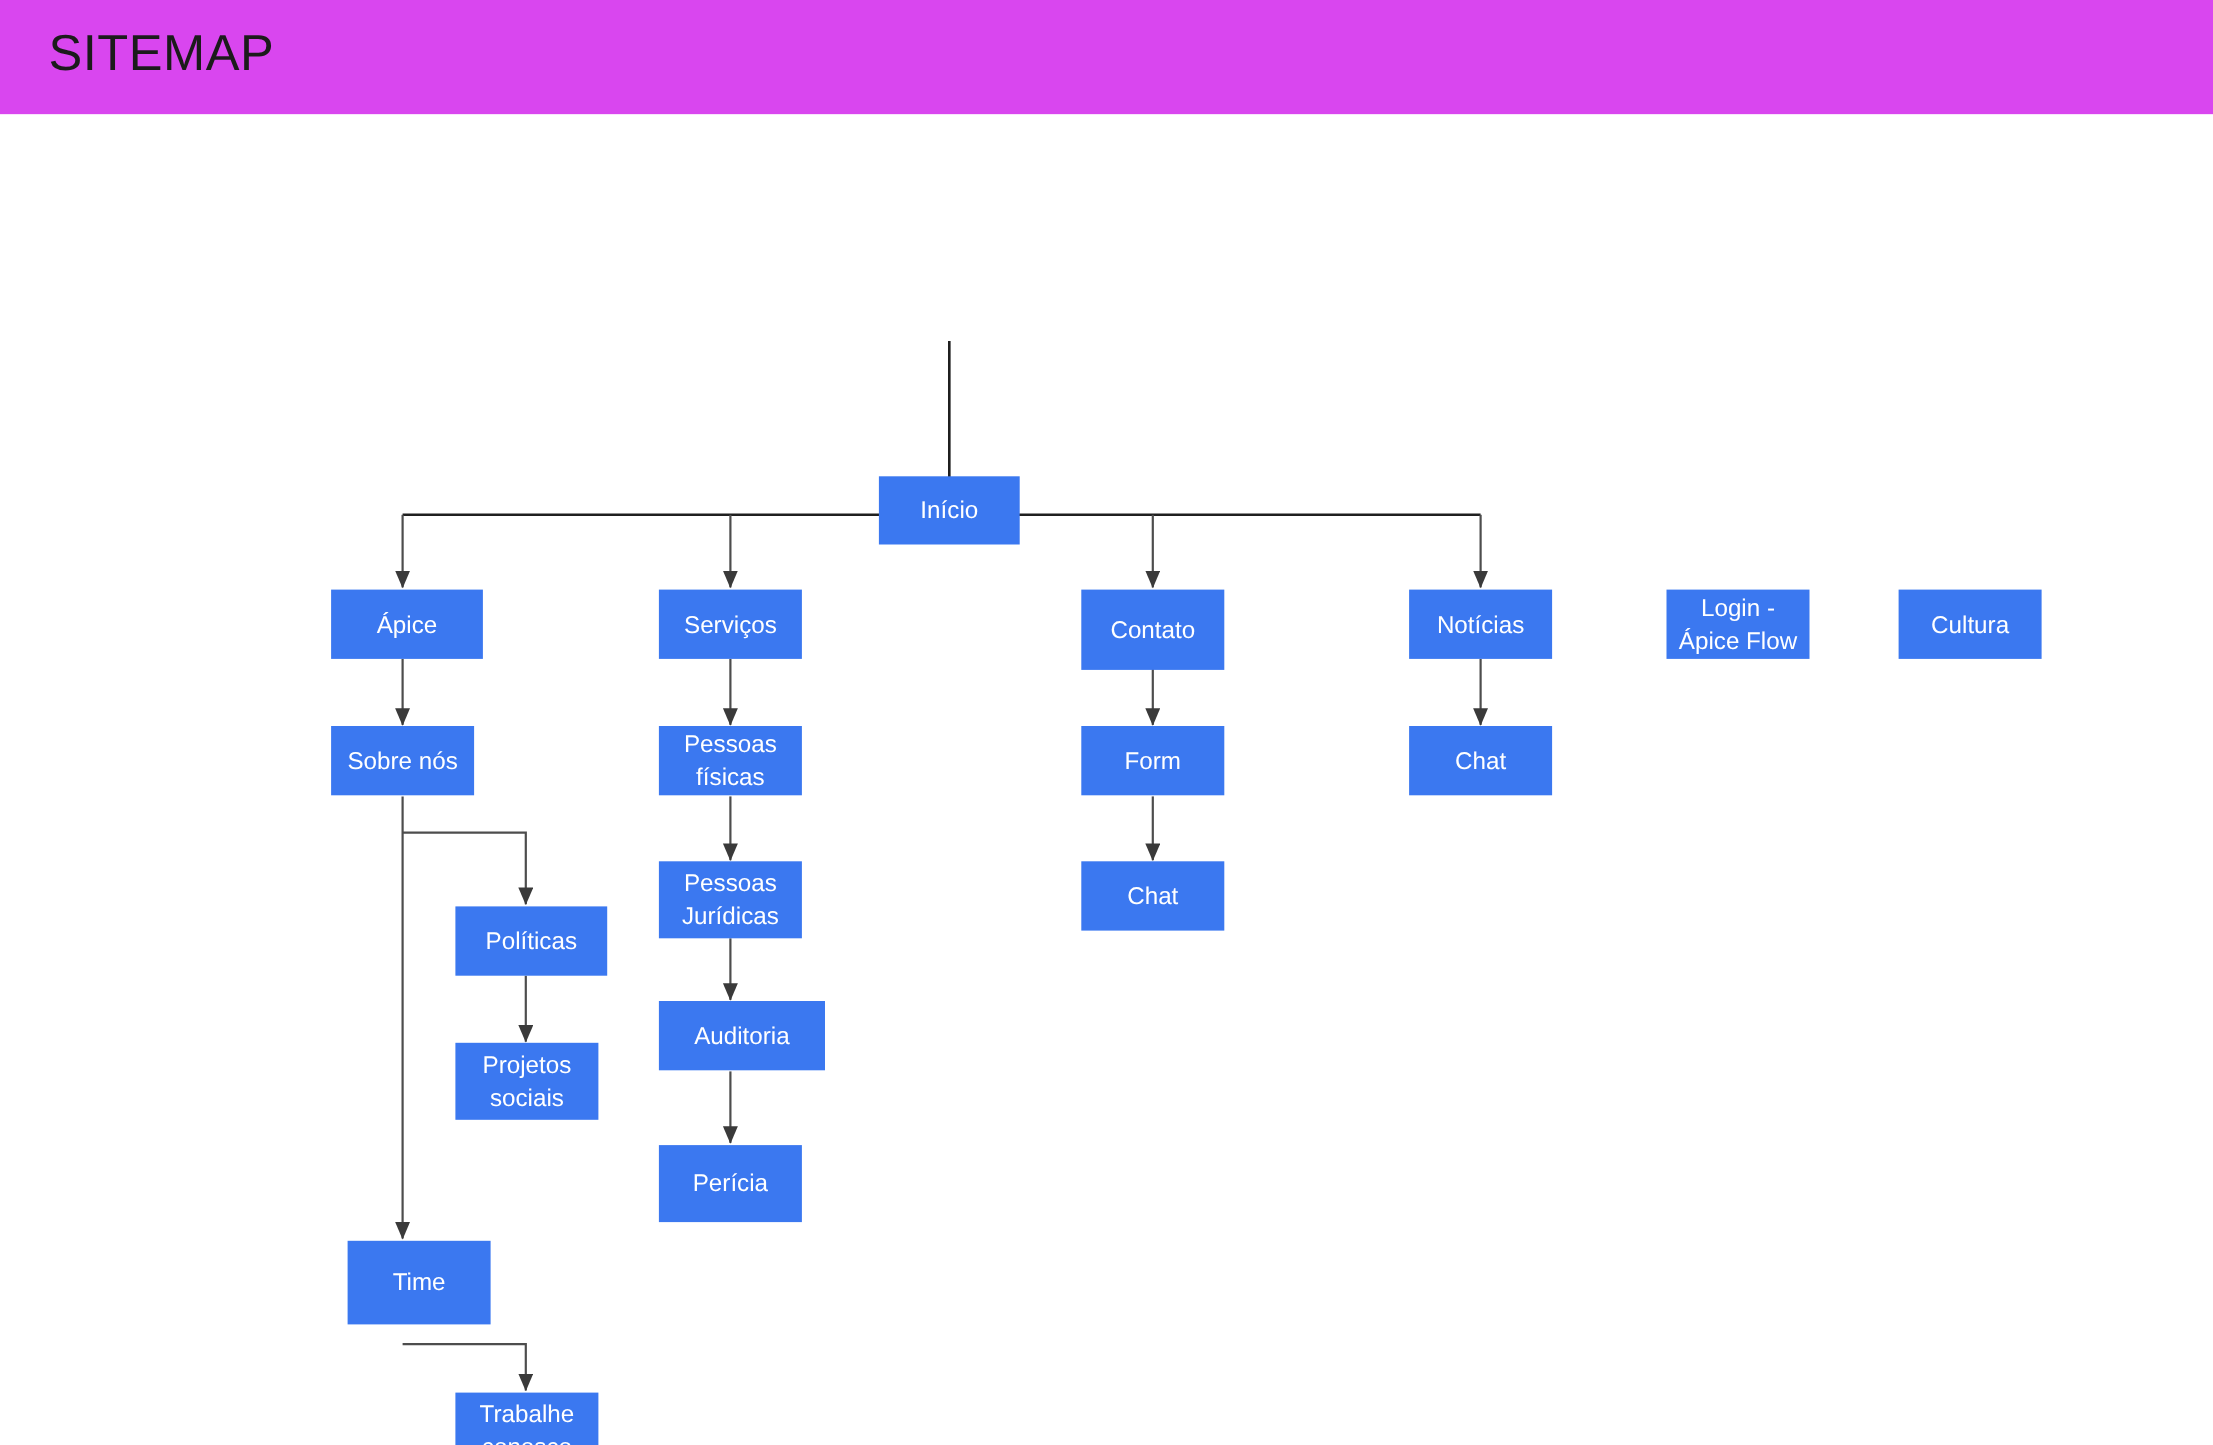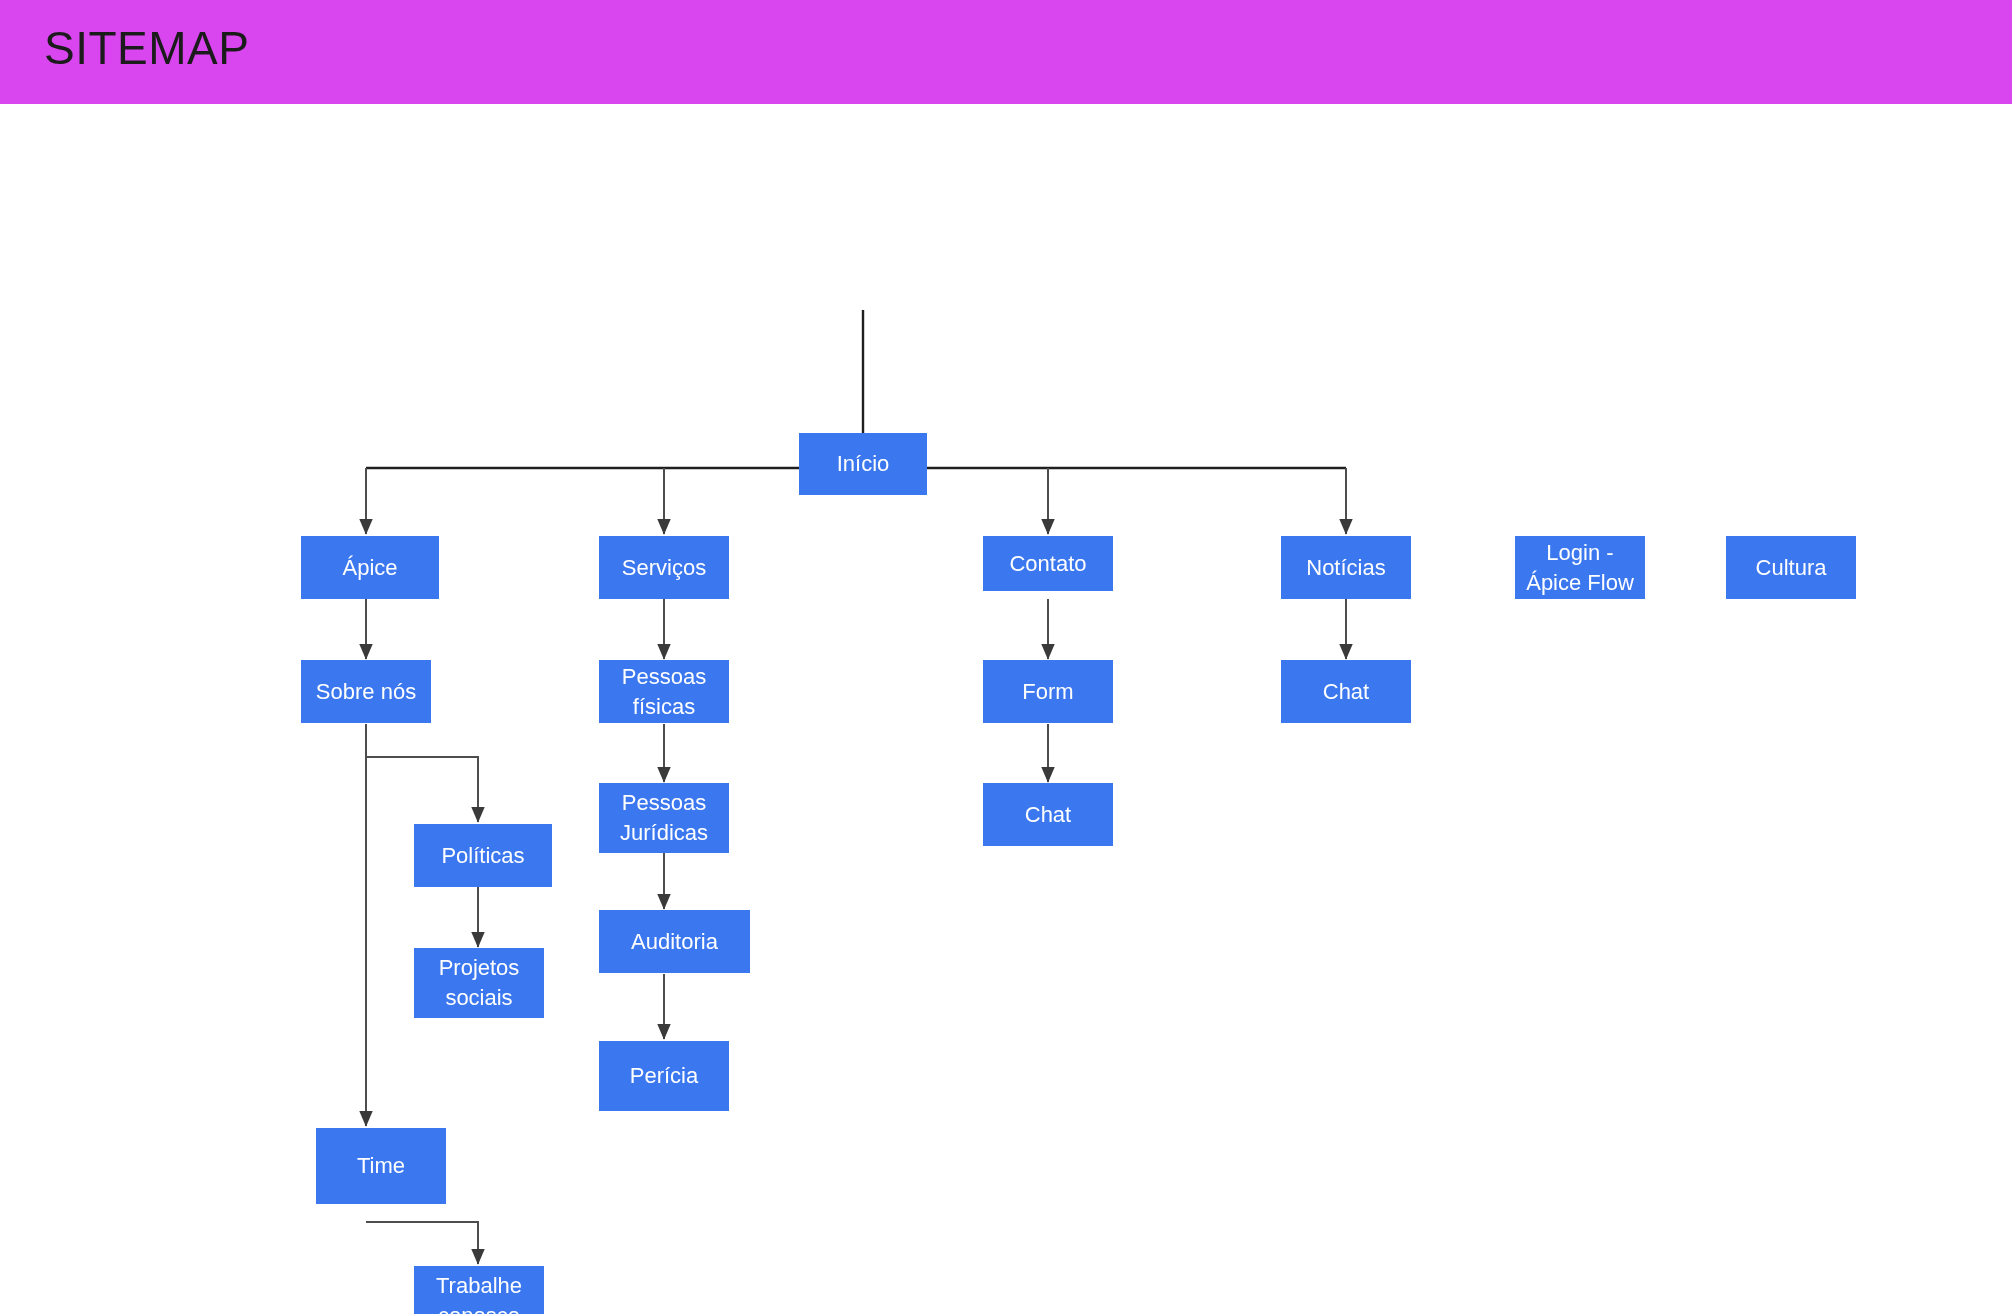--- a/index.html
+++ b/index.html
@@ -117,21 +117,21 @@
       <path d="M1048,620 L1048,678" marker-end="url(#arrow)"></path>
 
       <path d="M1346,495 L1346,555" marker-end="url(#arrow)"></path>
     </g>
   </svg>
 
   <div class="node" style="left:799px; top:329px; width:128px; height:62px;">Início</div>
 
   <div class="node" style="left:301px; top:432px; width:138px; height:63px;">Ápice</div>
   <div class="node" style="left:599px; top:432px; width:130px; height:63px;">Serviços</div>
-  <div class="node" style="left:983px; top:432px; width:130px; height:55px;">Contato</div>
+  <div class="node" style="left:983px; top:432px; width:130px; height:73px;">Contato</div>
   <div class="node" style="left:1281px; top:432px; width:130px; height:63px;">Notícias</div>
 
   <div class="node" style="left:1515px; top:432px; width:130px; height:63px;">Login -
 Ápice Flow</div>
   <div class="node" style="left:1726px; top:432px; width:130px; height:63px;">Cultura</div>
 
   <div class="node" style="left:301px; top:556px; width:130px; height:63px;">Sobre nós</div>
   <div class="node" style="left:599px; top:556px; width:130px; height:63px;">Pessoas
 físicas</div>
   <div class="node" style="left:983px; top:556px; width:130px; height:63px;">Form</div>

